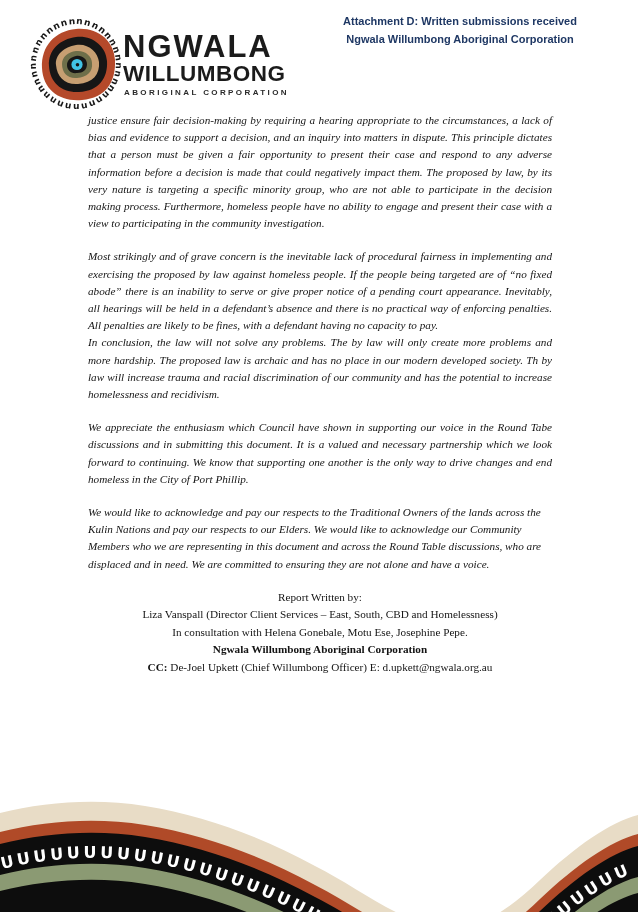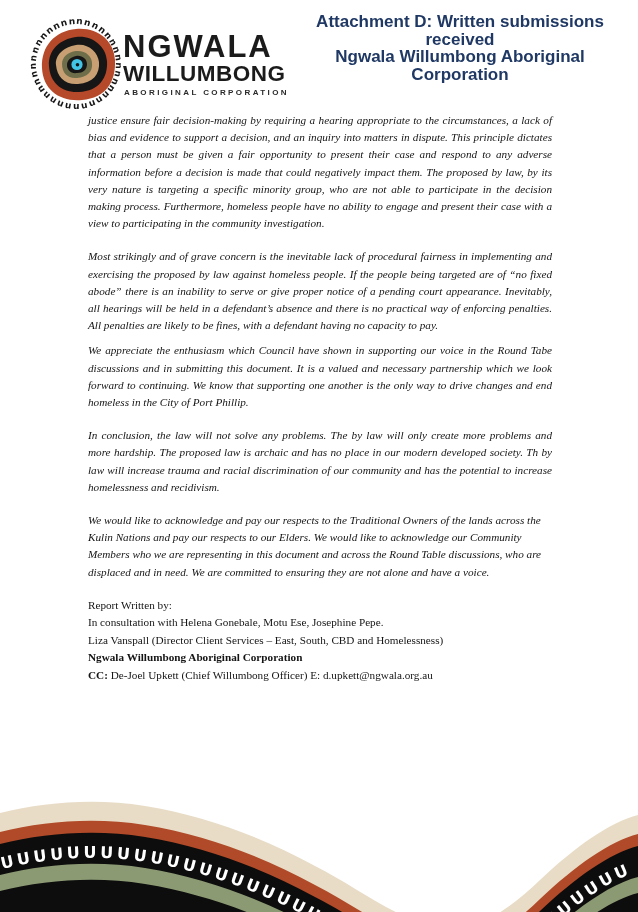--- a/index.html
+++ b/index.html
@@ -6,32 +6,32 @@
   .page{
     position:relative;width:638px;height:912px;margin:0 auto;
     background:#ffffff;overflow:hidden;
     font-family:"Liberation Serif",serif;color:#141414;
   }
   
   .logo-svg{position:absolute;left:26px;top:16px;}
   .attachment{
     position:absolute;top:13px;right:20px;width:316px;text-align:center;
     font-family:"Liberation Sans",sans-serif;font-weight:bold;
-    font-size:17px;line-height:17.5px;color:#1f3864;
+    font-size:11px;line-height:17.5px;color:#1f3864;
   }
   
   .body-text{
     position:absolute;left:88px;top:112px;width:464px;
     font-size:11.2px;line-height:17.2px;text-align:justify;
   }
   .body-text p{margin:0 0 16px 0;font-style:italic;}
-  .body-text p.tight{margin-bottom:8px;}
+  .body-text p.tight{margin-bottom:0;}
   .body-text p.ital{text-align:left;}
   .signature{margin-top:0;}
-  .sig-line{line-height:17.4px;text-align:left;}
+  .sig-line{line-height:17.4px;text-align:center;}
   .sig-line .b{font-weight:bold;}
   
   .footer-svg{position:absolute;left:0;bottom:0;display:block;}
 </style>
 </head>
 <body>
 
 <div class="page">
 
   <svg class="logo-svg" width="270" height="94" viewBox="0 0 270 94" xmlns="http://www.w3.org/2000/svg" xmlns:xlink="http://www.w3.org/1999/xlink">
@@ -62,28 +62,28 @@
 
   <div class="attachment">
     <div>Attachment D: Written submissions received</div>
     <div>Ngwala Willumbong Aboriginal Corporation</div>
   </div>
 
   <div class="body-text">
     <div>
         <p>justice ensure fair decision-making by requiring a hearing appropriate to the circumstances, a lack of bias and evidence to support a decision, and an inquiry into matters in dispute. This principle dictates that a person must be given a fair opportunity to present their case and respond to any adverse information before a decision is made that could negatively impact them. The proposed by law, by its very nature is targeting a specific minority group, who are not able to participate in the decision making process. Furthermore, homeless people have no ability to engage and present their case with a view to participating in the community investigation.</p>
         <p class="tight">Most strikingly and of grave concern is the inevitable lack of procedural fairness in implementing and exercising the proposed by law against homeless people. If the people being targeted are of “no fixed abode” there is an inability to serve or give proper notice of a pending court appearance. Inevitably, all hearings will be held in a defendant’s absence and there is no practical way of enforcing penalties. All penalties are likely to be fines, with a defendant having no capacity to pay.</p>
+        <p>In conclusion, the law will not solve any problems. The by law will only create more problems and more hardship. The proposed law is archaic and has no place in our modern developed society. Th by law will increase trauma and racial discrimination of our community and has the potential to increase homelessness and recidivism.</p>
         <p>We appreciate the enthusiasm which Council have shown in supporting our voice in the Round Tabe discussions and in submitting this document. It is a valued and necessary partnership which we look forward to continuing. We know that supporting one another is the only way to drive changes and end homeless in the City of Port Phillip.</p>
-        <p>In conclusion, the law will not solve any problems. The by law will only create more problems and more hardship. The proposed law is archaic and has no place in our modern developed society. Th by law will increase trauma and racial discrimination of our community and has the potential to increase homelessness and recidivism.</p>
         <p class="ital">We would like to acknowledge and pay our respects to the Traditional Owners of the lands across the Kulin Nations and pay our respects to our Elders. We would like to acknowledge our Community Members who we are representing in this document and across the Round Table discussions, who are displaced and in need. We are committed to ensuring they are not alone and have a voice.</p>
       </div>
     <div class="signature">
         <div class="sig-line"><span>Report Written by:</span></div>
+        <div class="sig-line"><span>Liza Vanspall (Director Client Services – East, South, CBD and Homelessness)</span></div>
         <div class="sig-line"><span>In consultation with Helena Gonebale, Motu Ese, Josephine Pepe.</span></div>
-        <div class="sig-line"><span>Liza Vanspall (Director Client Services – East, South, CBD and Homelessness)</span></div>
         <div class="sig-line"><span class="b">Ngwala Willumbong Aboriginal Corporation</span></div>
         <div class="sig-line"><span class="b">CC:</span><span> De-Joel Upkett (Chief Willumbong Officer) E: d.upkett@ngwala.org.au</span></div>
       </div>
   </div>
 
   <svg class="footer-svg" width="638" height="160" viewBox="0 0 638 160" xmlns="http://www.w3.org/2000/svg" xmlns:xlink="http://www.w3.org/1999/xlink">
     <defs>
       <path id="waveTop" d="M 0 61 C 45 50, 95 46, 145 54 C 205 64, 260 84, 315 114 C 355 134, 395 166, 435 175 C 470 183, 505 162, 540 128 C 575 95, 610 70, 638 63" fill="none"></path>
       <path id="waveFill" d="M 0 61 C 45 50, 95 46, 145 54 C 205 64, 260 84, 315 114 C 355 134, 395 166, 435 175 C 470 183, 505 162, 540 128 C 575 95, 610 70, 638 63 L 638 400 L 0 400 Z"></path>
     </defs>

